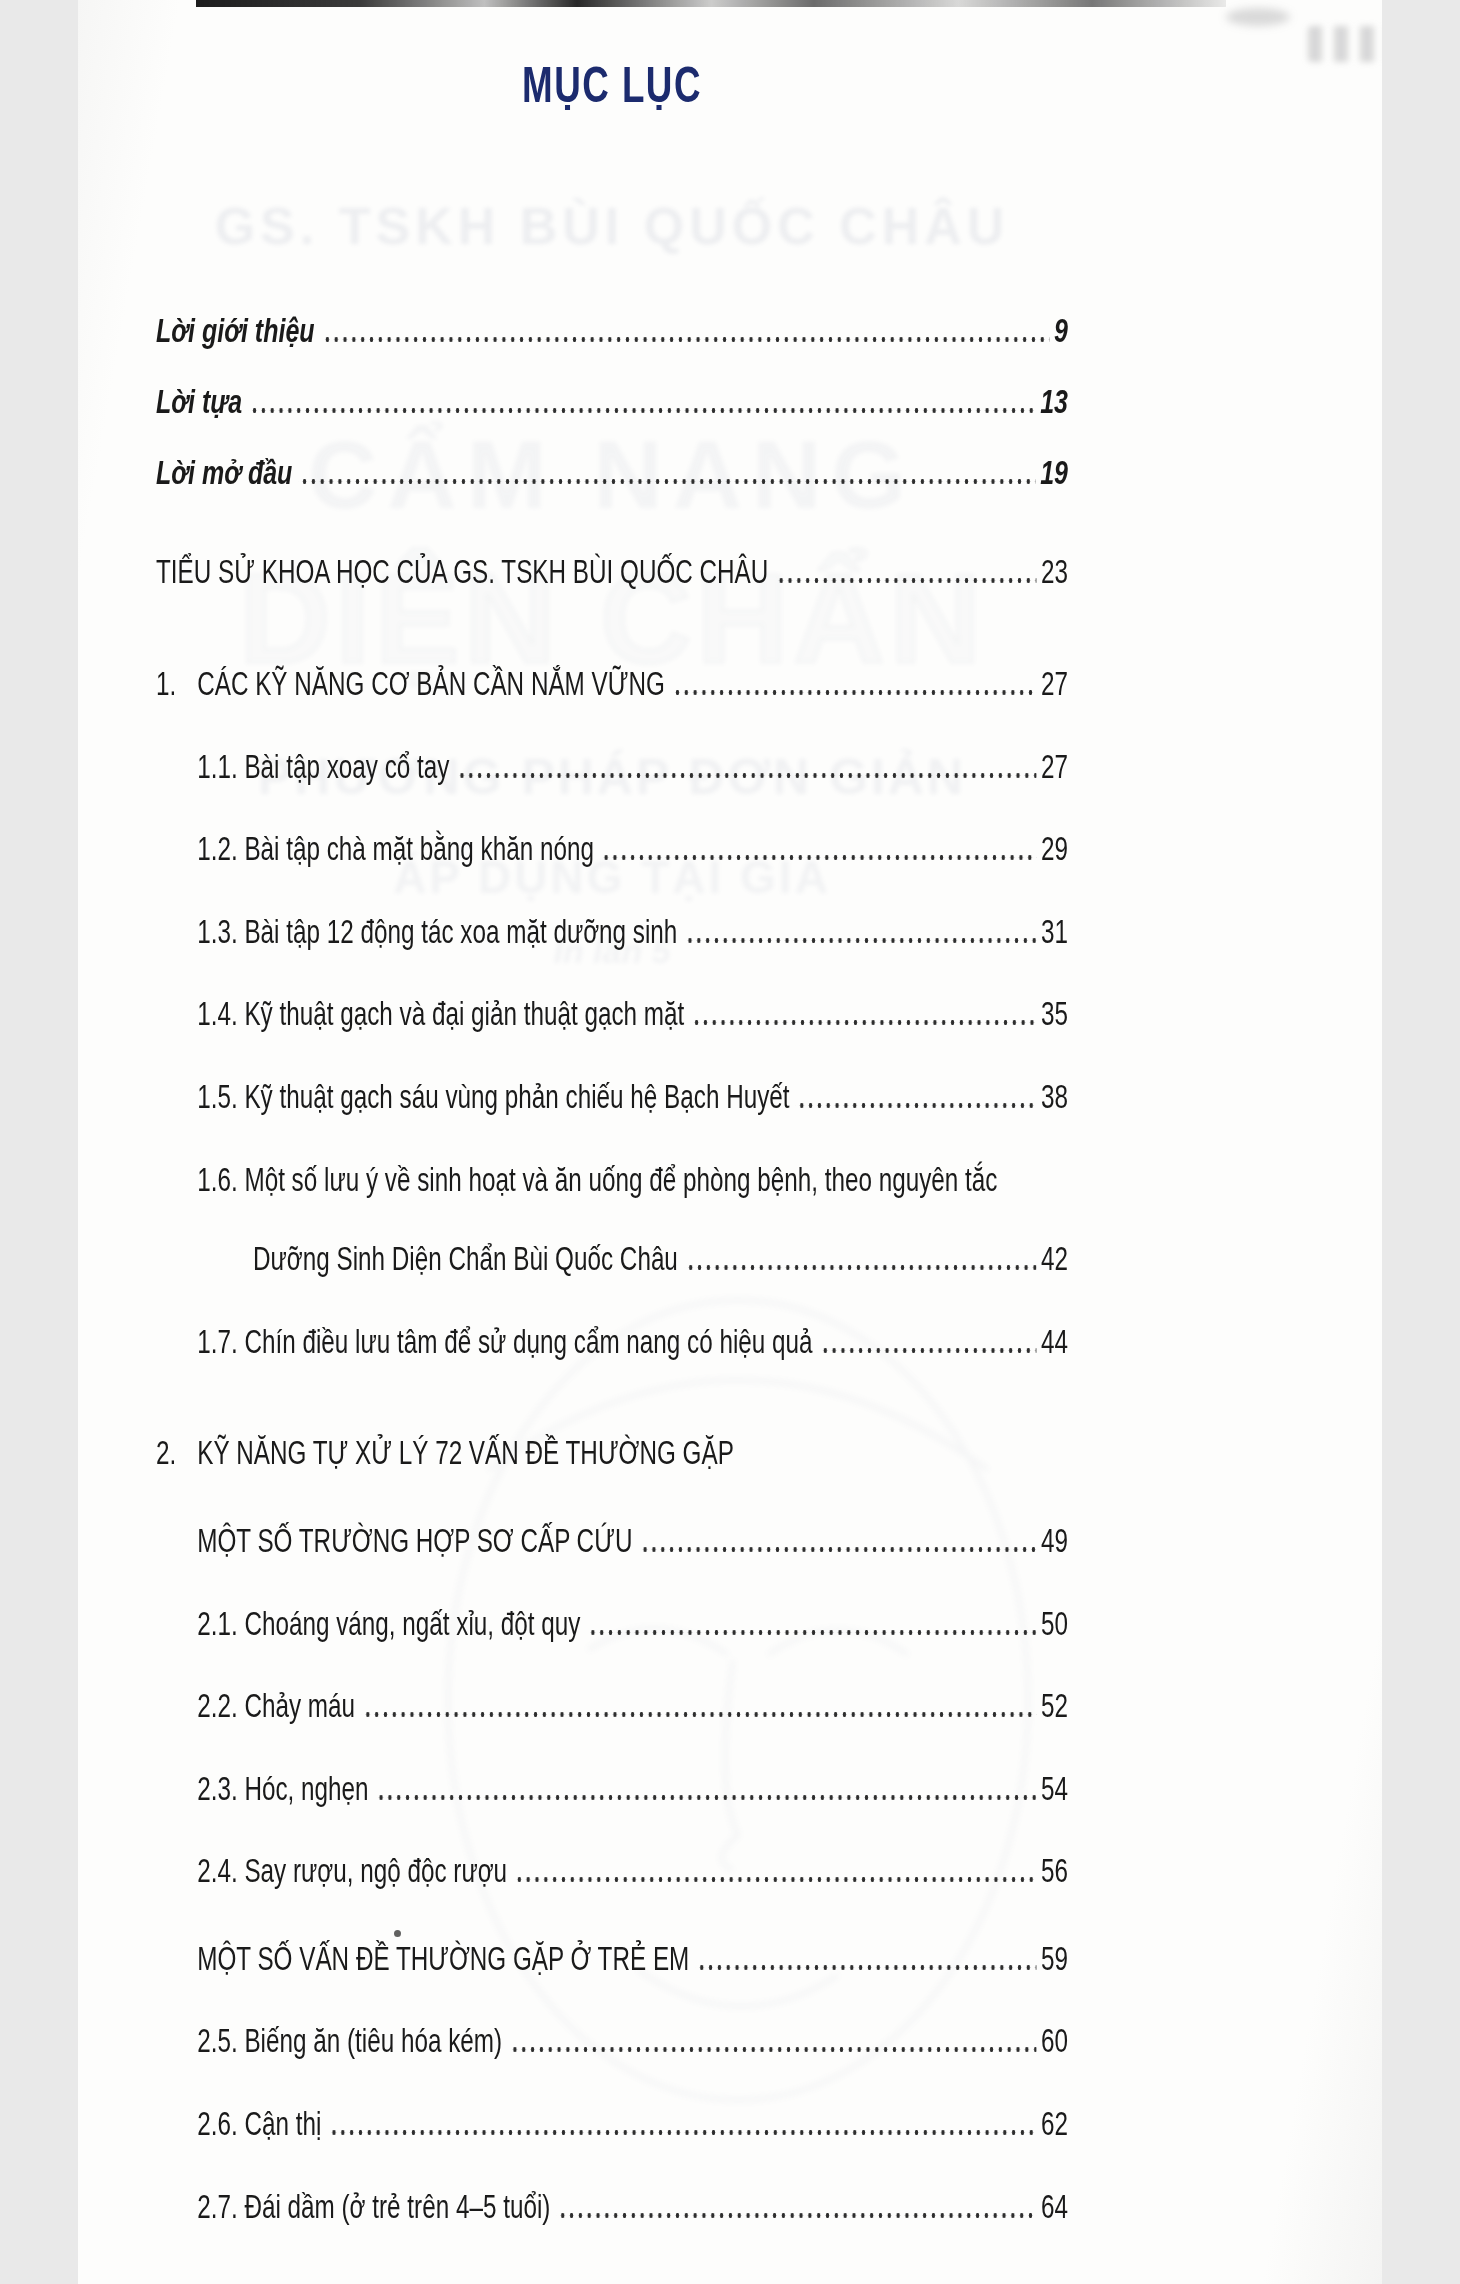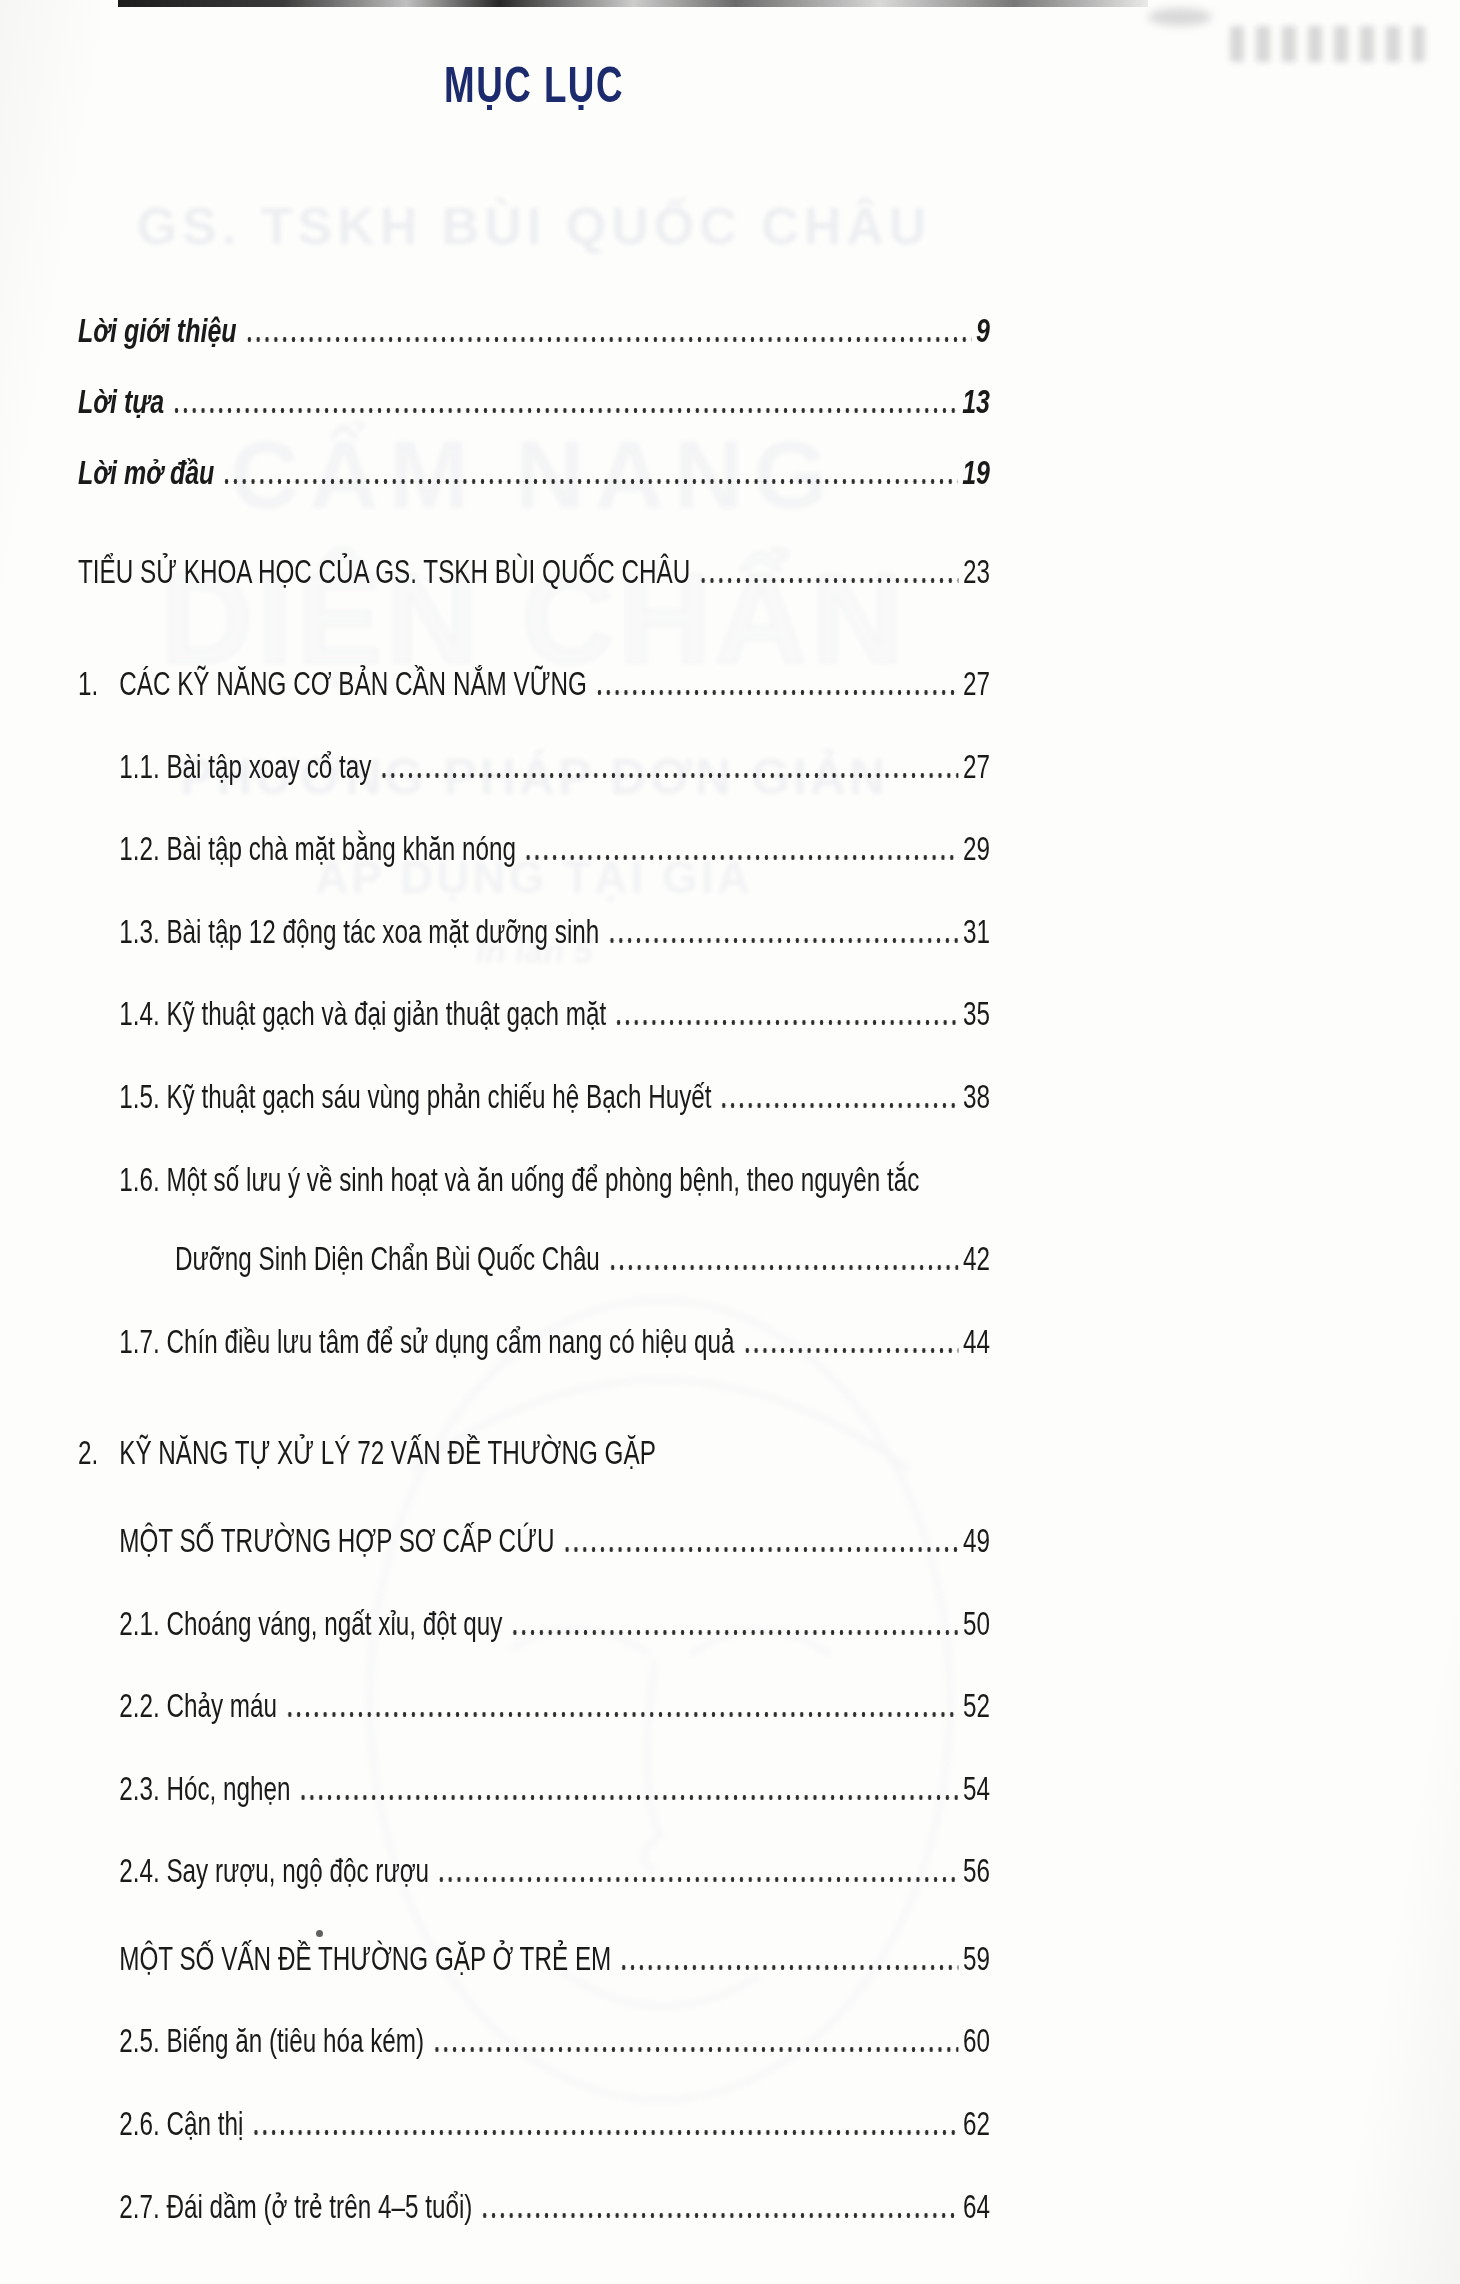--- a/index.html
+++ b/index.html
@@ -1,18 +1,18 @@
 <!DOCTYPE html>
 <html><head>
 <meta charset="utf-8">
 <style>
   html, body { margin: 0; padding: 0; background: #e9e9e9; }
   .page {
     position: relative;
-    width: 1460px;
+    width: 1304px;
     height: 2284px;
     margin: 0 auto;
     background: linear-gradient(100deg, #f6f6f5 0%, #fdfdfc 6%, #fdfdfc 93%, #f4f4f3 100%);
     overflow: hidden;
     font-family: "Liberation Sans", sans-serif;
     color: #1a1a1a;
   }
 
   
   .scan-bar {

